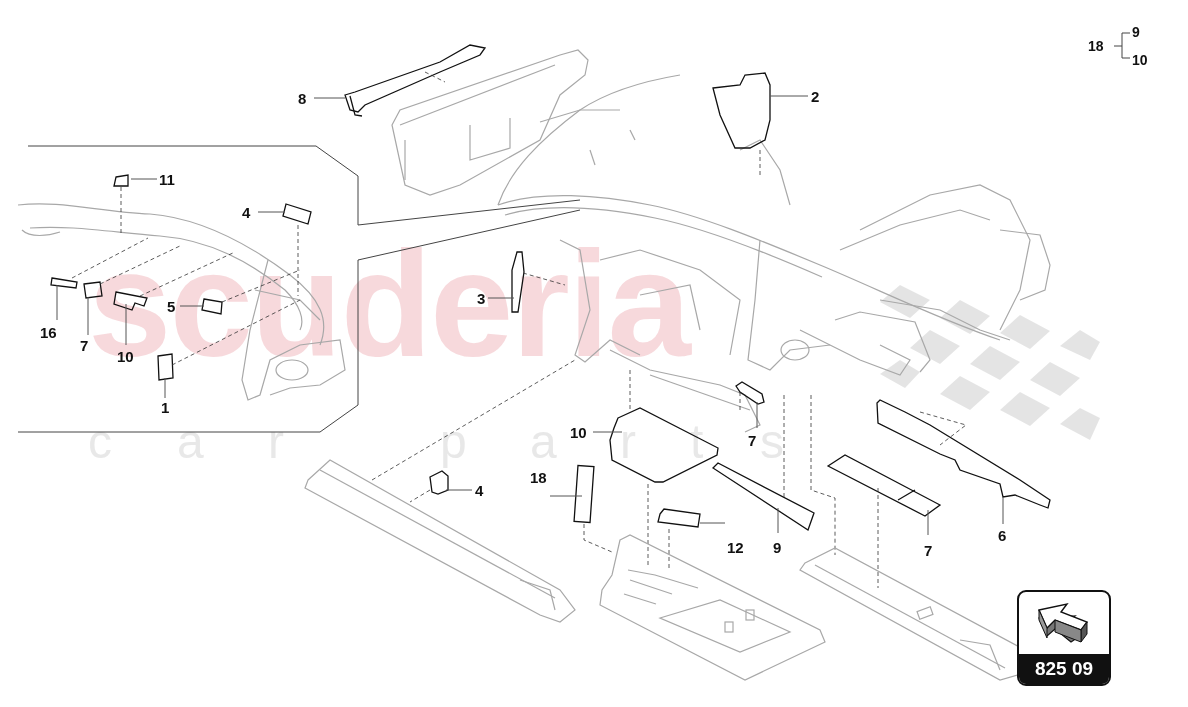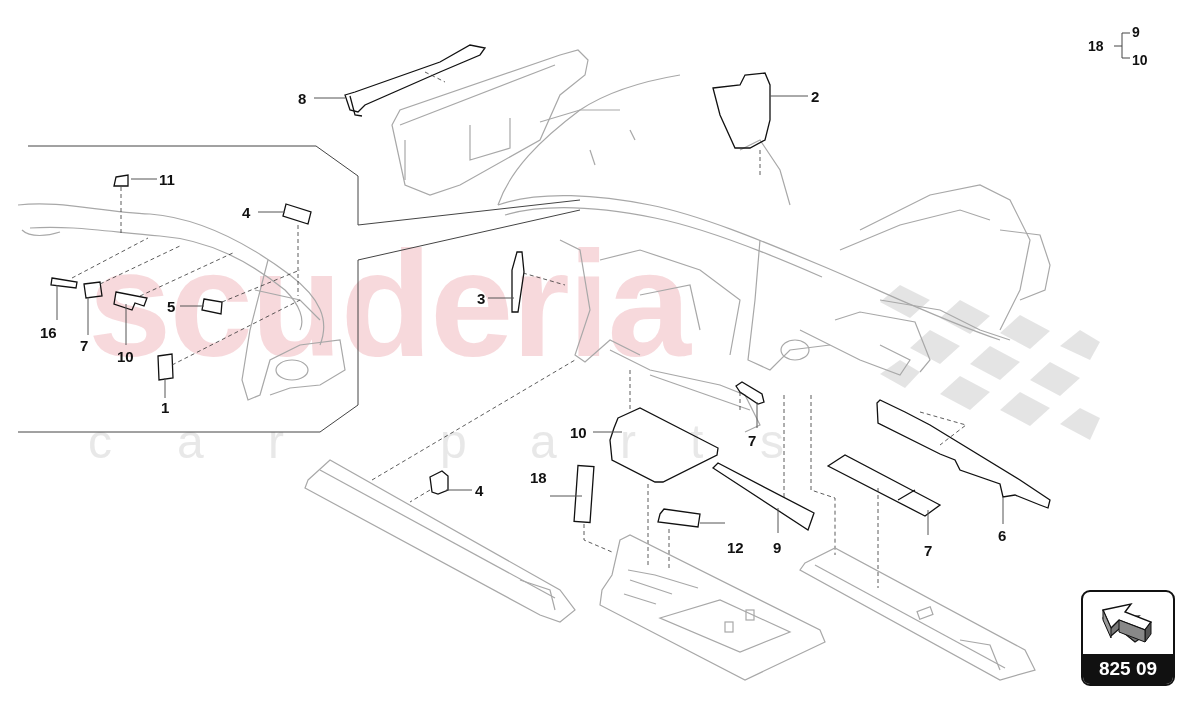--- a/index.html
+++ b/index.html
@@ -3,21 +3,21 @@
 <meta charset="utf-8">
 <style>
   html, body { margin: 0; padding: 0; background: #ffffff; }
   body { width: 1188px; height: 707px; position: relative; overflow: hidden;
          font-family: "Liberation Sans", sans-serif; }
   #stage { position: absolute; left: 0; top: 0; width: 1188px; height: 707px; }
   .callout { position: absolute; font-weight: bold; font-size: 15px; color: #111; line-height: 1; }
   .wm { position: absolute; font-family: "Liberation Sans", sans-serif; pointer-events: none; }
   .wm-main { font-size: 150px; font-weight: bold; color: rgba(228, 120, 130, 0.28); letter-spacing: -2px; left: 88px; top: 218px; }
   .wm-sub span { position: absolute; font-size: 48px; color: rgba(180,180,180,0.30); top: 414px; }
-  #badge { position: absolute; left: 1081px; top: 590px; width: 94px; height: 96px;
+  #badge { position: absolute; left: 1017px; top: 590px; width: 94px; height: 96px;
            border: 2px solid #111; border-radius: 9px; overflow: hidden; box-sizing: border-box; background: #fff; }
   #badge .code { position: absolute; left: 0; right: 0; bottom: 0; height: 30px; background: #111; color: #fff;
                  font-weight: bold; font-size: 19px; text-align: center; line-height: 30px; }
   #subref { position: absolute; left: 1088px; top: 24px; width: 70px; height: 46px; }
   #subref .n { position: absolute; font-weight: bold; font-size: 14px; color: #111; }
 </style>
 </head>
 <body>
 
 <div id="stage">

